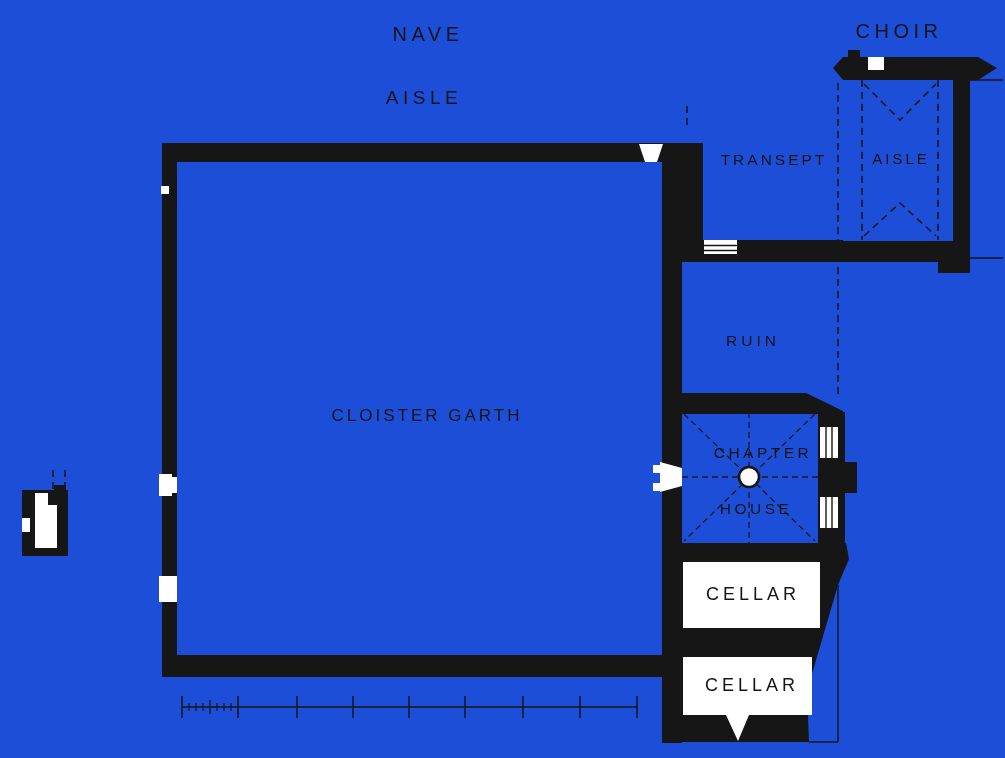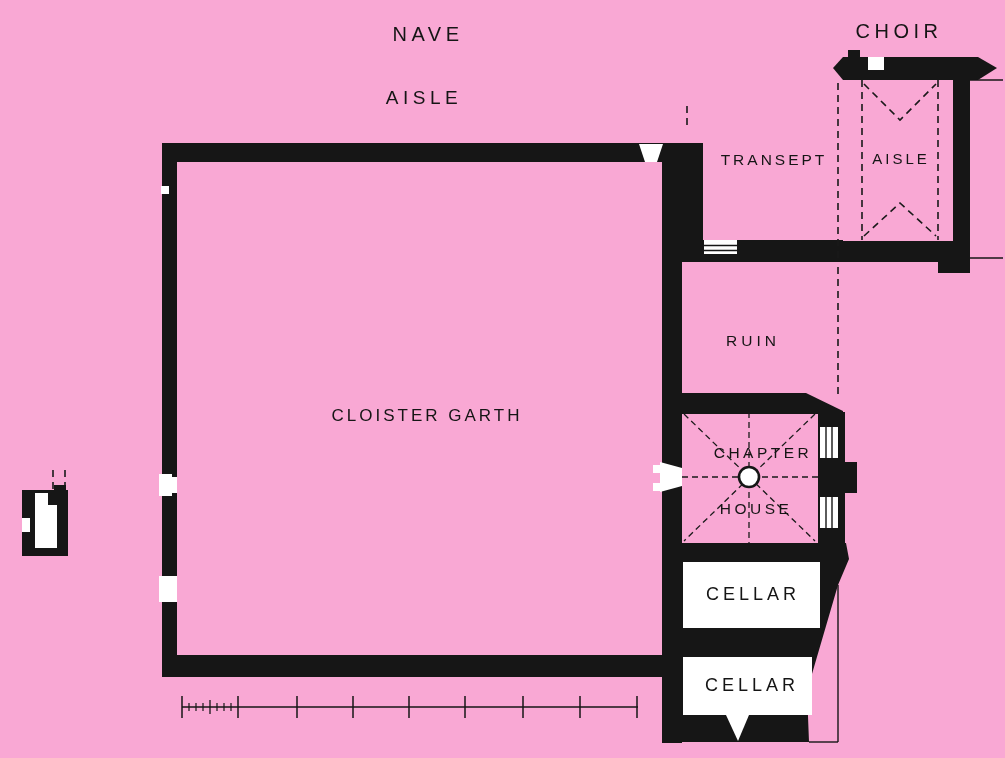--- a/index.html
+++ b/index.html
@@ -1,19 +1,19 @@
 <!DOCTYPE html>
 <html><head>
 <meta charset="utf-8">
 <style>
   html,body{margin:0;padding:0;background:#ffffff;}
   .page{
     position:relative;
     width:1005px;height:758px;
-    background:#f9a8d4;
+    background:#1d4ed8;
     font-family:"Liberation Sans", sans-serif;
     overflow:hidden;
   }
   svg{display:block;}
   .ink{fill:#161616;}
   .paper{fill:#ffffff;}
   .thin{stroke:#161616;stroke-width:1.4;fill:none;}
   .dash{stroke:#1a1a1a;stroke-width:1.6;fill:none;stroke-dasharray:7 5;}
   .vault{stroke:#1a1a1a;stroke-width:1.3;fill:none;stroke-dasharray:6 4;}
   text{

